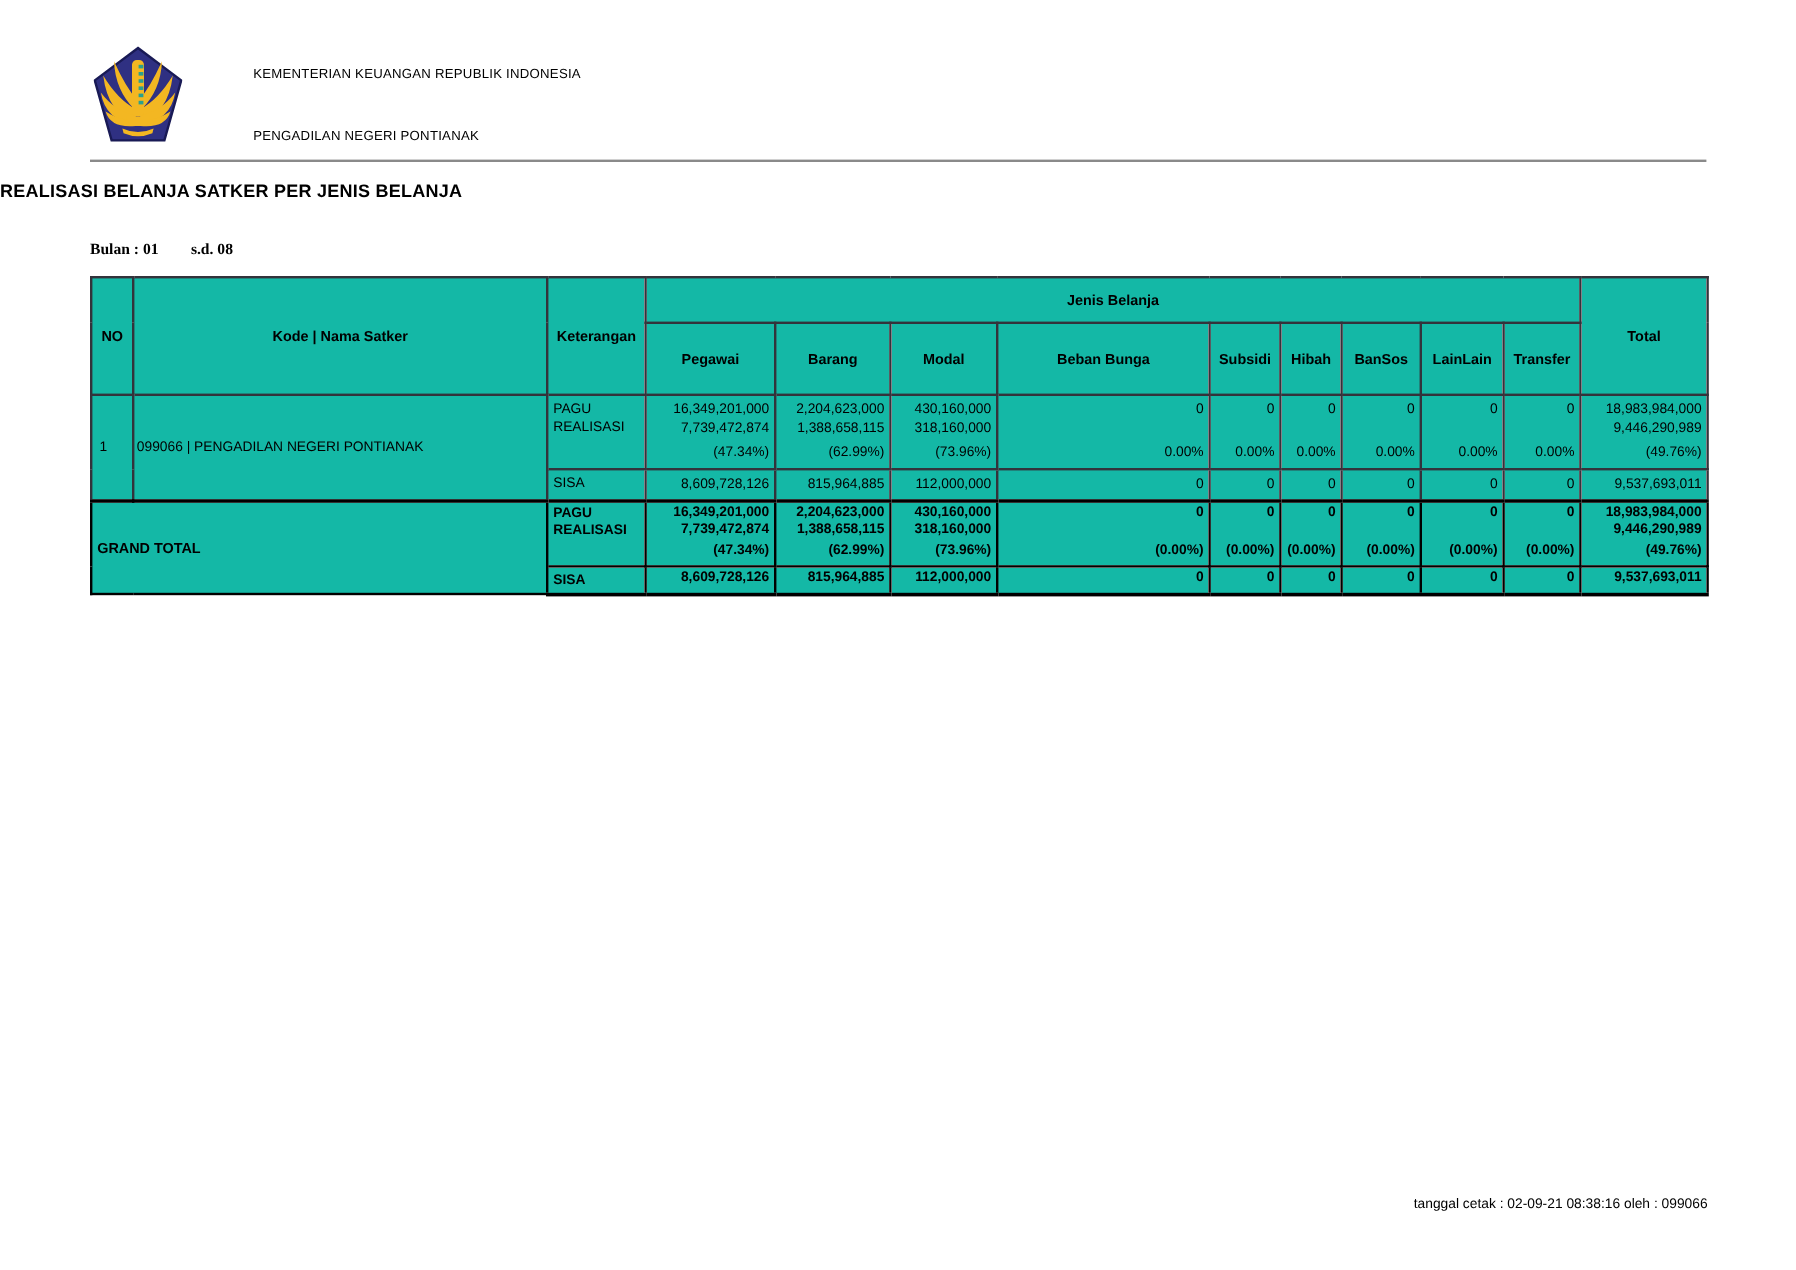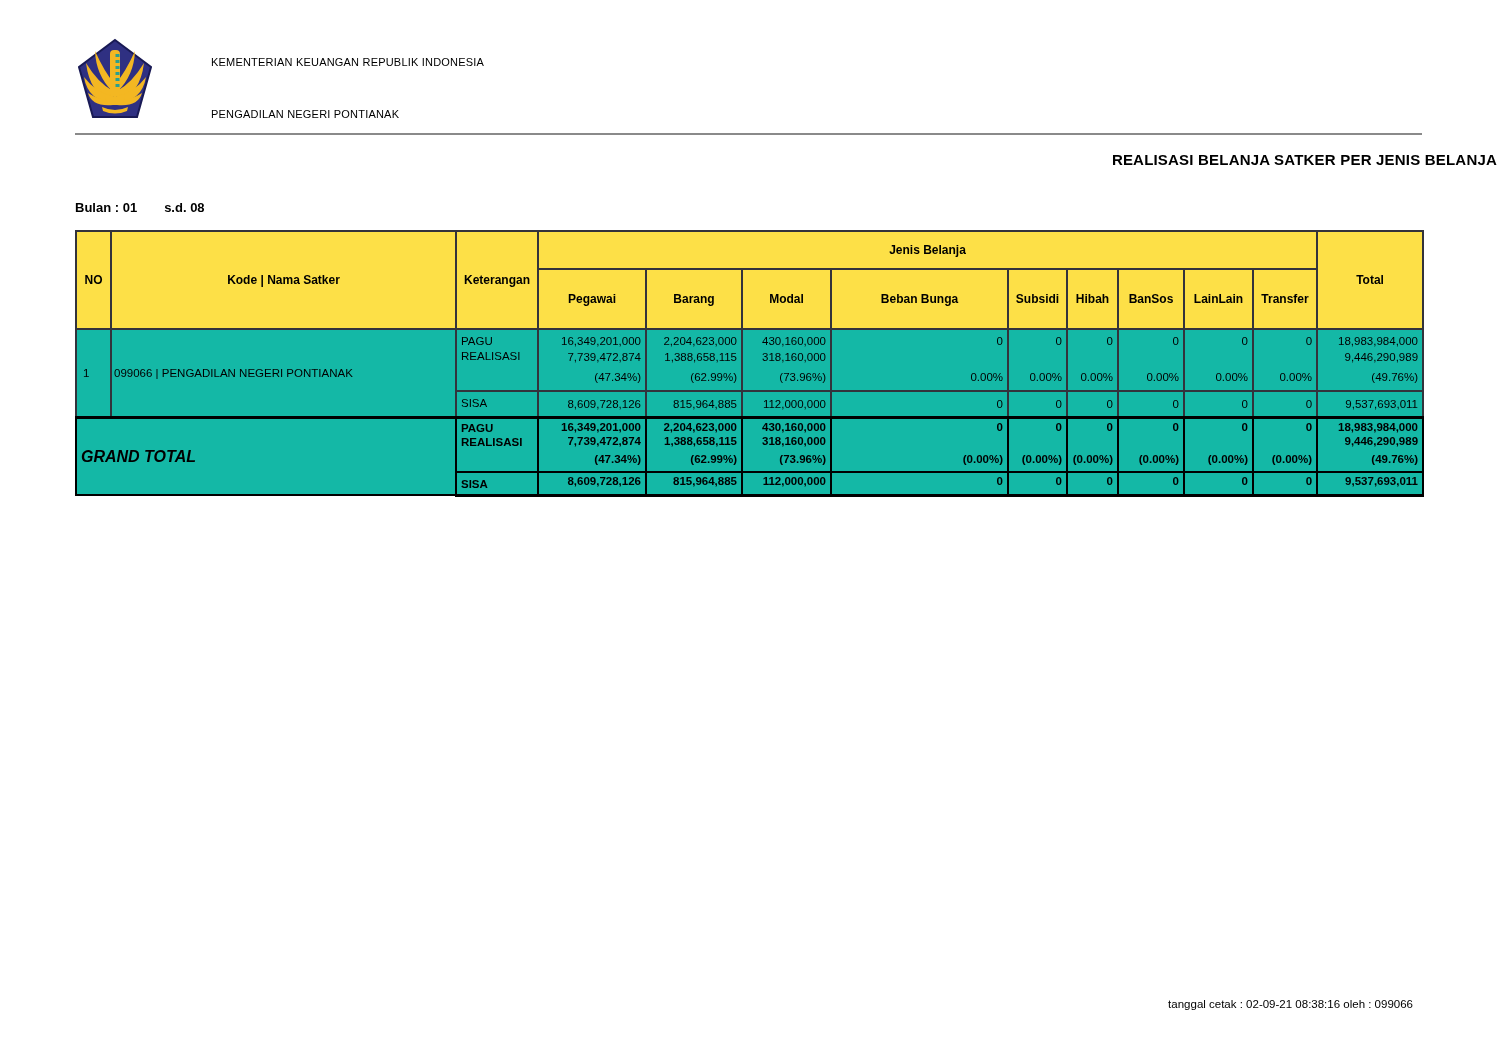--- a/index.html
+++ b/index.html
@@ -8,32 +8,32 @@
          font-family:"Liberation Sans", sans-serif; color:#000; overflow:hidden; }
 
   .logo { position:absolute; left:78px; top:38px; width:74px; height:82px; }
 
   .orghead { position:absolute; left:211px; top:56px; }
   .org-line { font-weight:normal; font-size:11px; letter-spacing:.2px; }
   .org-line + .org-line { margin-top:40px; }
 
   .rule { position:absolute; left:75px; top:133px; width:1347px; height:2px; background:#8a8a8a; }
 
-  .title { position:absolute; left:0; top:151px; width:100%; text-align:right;
+  .title { position:absolute; left:0; top:151px; width:100%; text-align:left;
            font-weight:bold; font-size:15px; letter-spacing:.2px; }
 
-  .period { position:absolute; left:75px; top:200px; font-family:Liberation Sans, sans-serif;
+  .period { position:absolute; left:75px; top:200px; font-family:Liberation Serif, serif;
             font-weight:bold; font-size:13px; }
   .period .range { margin-left:27px; }
 
   table.main { position:absolute; left:75px; top:230px; width:1347px;
                border-collapse:collapse; table-layout:fixed; }
   table.main th, table.main td { border:2px solid #33333b; overflow:hidden; }
 
-  thead th { background:#fde047; font-size:12px; font-weight:bold; text-align:center;
+  thead th { background:#14b8a6; font-size:12px; font-weight:bold; text-align:center;
              vertical-align:middle; padding:2px; }
   thead tr.h1 { height:38px; }
   thead tr.h2 { height:60px; }
 
   tbody { font-size:11.5px; }
   tbody td { background:#14b8a6; vertical-align:top; }
 
   tr.r-pagu td { height:62px; }
   tr.r-sisa td { height:26px; }
 
@@ -48,24 +48,24 @@
   .v3 .ln { line-height:16px; white-space:nowrap; }
   .v3 .pct { margin-top:auto; }
 
   tr.g-pagu td, tr.g-sisa td { border-color:#000; font-weight:bold; }
   tr.g-pagu td { border-top-width:3px; height:54px; }
   tr.g-sisa td { height:19px; border-bottom-width:3px; }
   tr.g-pagu .v3 { height:50px; padding-top:1px; }
   tr.g-pagu .v3 .ln { line-height:14px; }
   tr.g-sisa .num { padding:1px 4px; line-height:14px; }
   tr.g-pagu .keter { padding-top:2px; line-height:14px; }
-  .grand-label { vertical-align:middle; padding-left:4px; font-size:16px; font-weight:bold;font-style:italic; }
+  .grand-label { vertical-align:middle; padding-left:4px; font-size:12px; font-weight:bold; }
 
   .foot-center { position:absolute; top:977px; left:0; width:100%; text-align:center; font-size:12px; }
-  .foot-right  { position:absolute; top:998px; right:84px; font-size:11.5px; }
+  .foot-right  { position:absolute; top:998px; right:74px; font-size:11.5px; }
 </style>
 </head>
 <body>
 
 <div class="rpt">
 
   <svg class="logo" viewBox="0 0 74 80">
     <polygon points="37,1 73,28 59,78 15,78 1,28" stroke-width="2" fill="#2f3082"></polygon>
     <polygon points="37,1 73,28 59,78 15,78 1,28" fill="none" stroke-width="2" stroke="#191a55"></polygon>
     <g fill="#f3b722">

